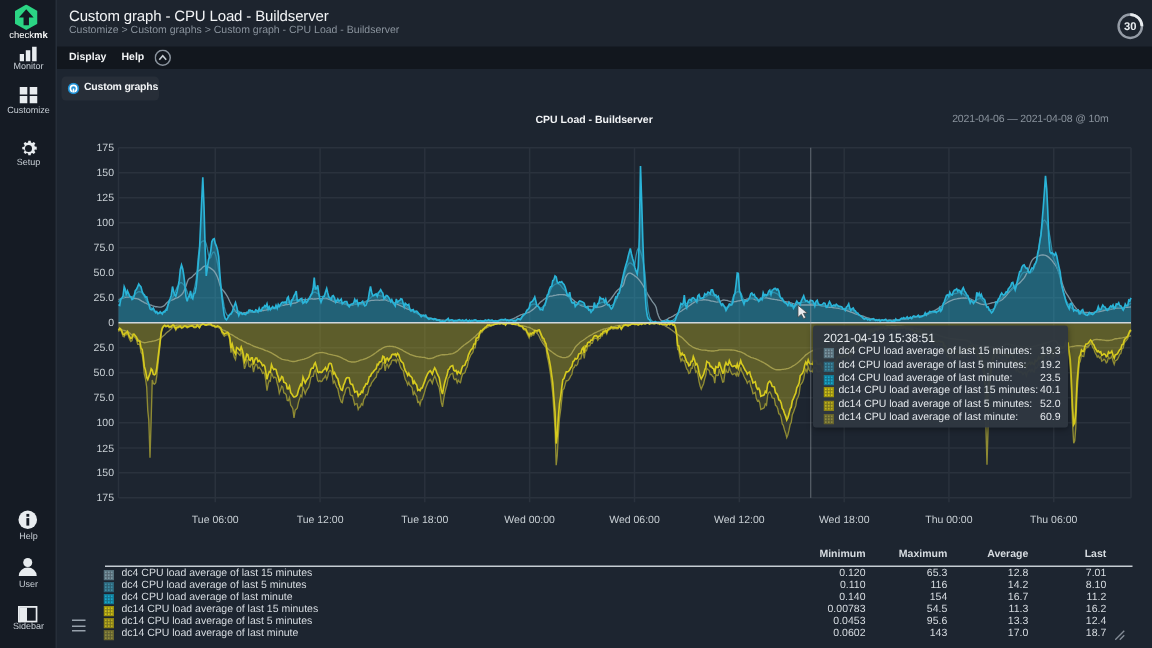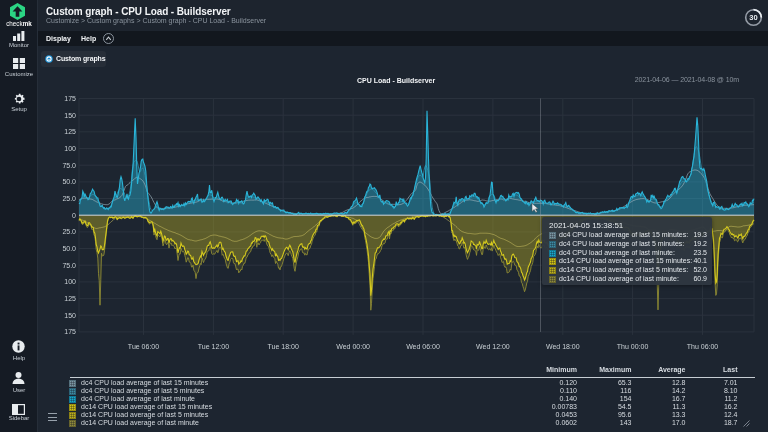--- a/index.html
+++ b/index.html
@@ -1,21 +1,21 @@
 <!DOCTYPE html>
 <html><head><meta charset="utf-8">
 <style>
 * { margin:0; padding:0; box-sizing:border-box; }
 body { width:768px; height:432px; overflow:hidden; position:relative;
   font-family:"Liberation Sans", sans-serif; background:#1d2530; }
 </style></head>
 <body>
 <div style="position:absolute;left:38px;top:0;width:730px;height:31px;background:#1d242e"></div>
 <div style="position:absolute;left:38px;top:31px;width:730px;height:15px;background:#12171e"></div>
-<div style="position:absolute;left:46px;top:6px;font-size:10px;font-weight:bold;letter-spacing:-0.1px;color:#f2f4f6">Custom graph - CPU Load - Buildserver</div>
+<div style="position:absolute;left:46px;top:6px;font-size:10px;font-weight:normal;letter-spacing:-0.1px;color:#f2f4f6">Custom graph - CPU Load - Buildserver</div>
 <div style="position:absolute;left:46px;top:17px;font-size:7px;color:#8a939d">Customize &gt; Custom graphs &gt; Custom graph - CPU Load - Buildserver</div>
 <div style="position:absolute;left:46px;top:35px;font-size:7px;font-weight:bold;color:#f2f4f6">Display</div>
 <div style="position:absolute;left:81px;top:35px;font-size:7px;font-weight:bold;color:#f2f4f6">Help</div>
 <svg width="11" height="11" style="position:absolute;left:103px;top:33px">
     <circle cx="5.5" cy="5.5" r="5" fill="none" stroke="#8a939d" stroke-width="1"></circle>
     <path d="M3.2 6.8 L5.5 4.2 L7.8 6.8" fill="none" stroke="#c6cdd3" stroke-width="1.1"></path>
   </svg>
 <svg width="19" height="19" style="position:absolute;left:744px;top:8px">
     <circle cx="9.5" cy="9.5" r="7.8" fill="none" stroke="#959ca6" stroke-width="1.6"></circle>
     <path d="M9.5 1.7 a7.8 7.8 0 017.8 7.8" fill="none" stroke="#e8ecef" stroke-width="1.8"></path>
@@ -153,21 +153,21 @@
 <div style="position:absolute;left:551.5px;top:419px;width:80px;text-align:right;font-size:7px;color:#d7dce1">143</div>
 <div style="position:absolute;left:605.5px;top:419px;width:80px;text-align:right;font-size:7px;color:#d7dce1">17.0</div>
 <div style="position:absolute;left:657.5px;top:419px;width:80px;text-align:right;font-size:7px;color:#d7dce1">18.7</div>
 <div style="position:absolute;left:48px;top:413px;width:9px;height:8px;border-top:1px solid #97a1ab;border-bottom:1px solid #97a1ab">
     <div style="margin-top:3px;height:1px;background:#97a1ab"></div>
   </div>
 <svg width="7" height="7" style="position:absolute;left:743px;top:420px">
     <path d="M6.5 0.5 L0.5 6.5 M6.5 3.5 L3.5 6.5" stroke="#858d97" stroke-width="0.9" fill="none"></path>
   </svg>
 <div style="position:absolute;left:542px;top:217px;width:170px;height:68px;background:rgba(47,55,65,0.96);border-radius:2px;box-shadow:0 1px 4px rgba(0,0,0,0.4)">
-<div style="position:absolute;left:7px;top:4px;font-size:8px;color:#e8ecef">2021-04-05 15:38:51</div>
+<div style="position:absolute;left:7px;top:4px;font-size:8px;color:#e8ecef">2021-04-19 15:38:51</div>
 <svg width="7" height="7" style="position:absolute;left:7px;top:15.0px">
       <rect x="0.5" y="0.5" width="6" height="6" fill="#7d98a4" stroke="#55707c" stroke-width="1"></rect>
       <path d="M2.5 1V6 M4.5 1V6 M1 2.5H6 M1 4.5H6" stroke="rgba(18,23,30,0.4)" stroke-width="0.8"></path>
     </svg>
 <div style="position:absolute;left:17px;top:14.0px;font-size:7px;color:#e4e8ec;white-space:nowrap">dc4 CPU load average of last 15 minutes:</div>
 <div style="position:absolute;left:130px;top:14.0px;width:35px;text-align:right;font-size:7px;color:#e4e8ec">19.3</div>
 <svg width="7" height="7" style="position:absolute;left:7px;top:23.8px">
       <rect x="0.5" y="0.5" width="6" height="6" fill="#3e8ca4" stroke="#2b6277" stroke-width="1"></rect>
       <path d="M2.5 1V6 M4.5 1V6 M1 2.5H6 M1 4.5H6" stroke="rgba(18,23,30,0.4)" stroke-width="0.8"></path>
     </svg>

